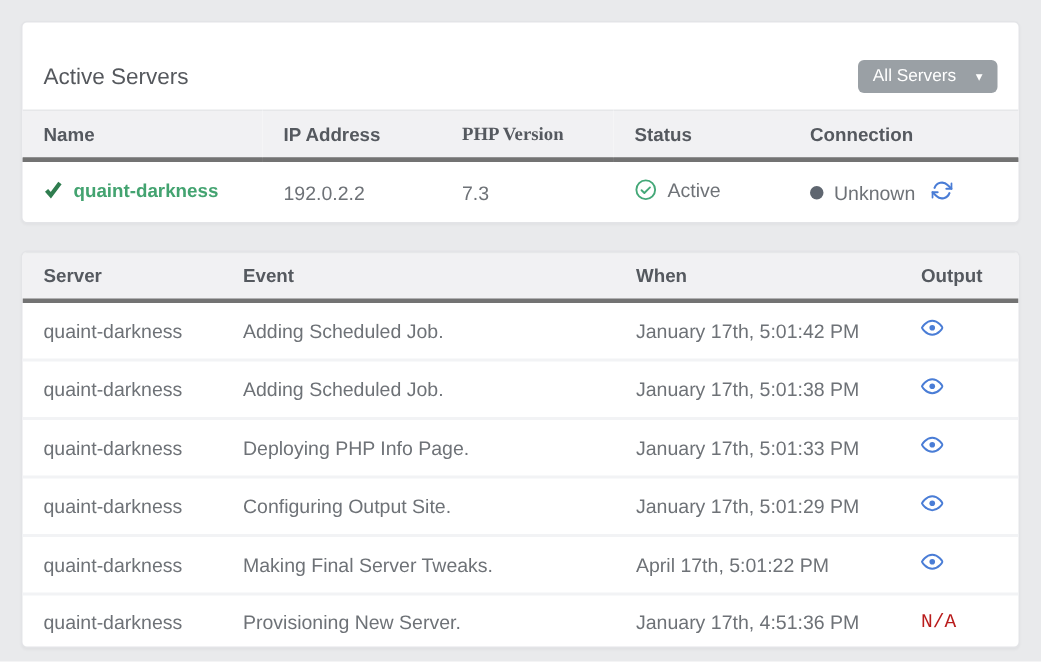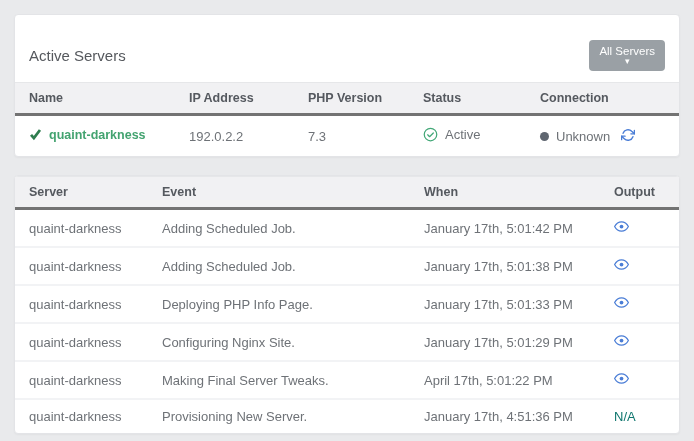--- a/index.html
+++ b/index.html
@@ -35,22 +35,21 @@
     background:#9aa0a5;
     color:#fff;
     border:none;
     border-radius:4px;
     font-family:"Liberation Sans", sans-serif;
     font-size:11.5px;
     padding:5px 10px;
     cursor:pointer;
     display:inline-flex;
     align-items:center;
-    gap:0;
-    flex-direction:column;
+    gap:13px;
   }
   .btn-filter .caret { font-size:9px; line-height:1; }
   table { width:100%; border-collapse:collapse; table-layout:fixed; }
   thead tr {
     background:#f1f1f3;
     border-top:1px solid #e6e7e9;
     border-bottom:3px solid #737373;
   }
   th {
     text-align:left;
@@ -61,21 +60,21 @@
   }
   td {
     padding:9px 14px;
     font-size:13px;
     color:#6e7277;
     vertical-align:middle;
   }
   
   .servers-table th:nth-child(1){width:160px;}
   .servers-table th:nth-child(2){width:119px;margin-top:32px;}
-  .servers-table th:nth-child(3){width:115px;}
+  .servers-table th:nth-child(3){width:115px;font-family:Liberation Serif, serif;}
   .servers-table th:nth-child(4){width:117px;}
   .servers-table td{padding-top:11px;padding-bottom:11px;}
   
   .events-table th:nth-child(1){width:133px;}
   .events-table th:nth-child(2){width:262px;}
   .events-table th:nth-child(3){width:190px;}
   .events-table tbody tr:not(:last-child) td { border-bottom:2px solid #f2f3f5; }
   .cell-flex { display:inline-flex; align-items:center; gap:7px; }
   .server-link {
     color:#43a370;
@@ -90,21 +89,21 @@
     border-radius:50%;
     background:#5f6670;
     display:inline-block;
   }
   .icon-btn {
     background:none; border:none; padding:0;
     cursor:pointer; display:inline-flex; align-items:center;
   }
   .refresh-btn { margin-left:4px; }
   .eye-wrap { display:none; }
-  .na-label { color:#0f766e; }
+  .na-label { color:#b91c1c;font-family:Liberation Mono, monospace; }
 </style>
 </head>
 <body>
 
 <div>
 
   <section class="card">
     <div class="card-header">
       <h2 class="card-title">Active Servers</h2>
       <button class="btn-filter">
@@ -224,21 +223,21 @@
                     <circle cx="12" cy="12" r="3" fill="#4a7dd6" stroke="none"></circle>
                   </svg>
         </span>
       </button>
       <span class="na-label"></span>
     </td>
   </tr>
 
   <tr>
     <td>quaint-darkness</td>
-    <td>Configuring Nginx Site.</td>
+    <td>Configuring Output Site.</td>
     <td>January 17th, 5:01:29 PM</td>
     <td>
       <button class="icon-btn eye-wrap" style="display: inline-flex;">
         <span>
           <svg width="15" height="15" viewBox="0 0 24 24" fill="none" stroke="#4a7dd6" stroke-width="2" stroke-linecap="round" stroke-linejoin="round">
                     <path d="M1 12s4-7.5 11-7.5S23 12 23 12s-4 7.5-11 7.5S1 12 1 12z"></path>
                     <circle cx="12" cy="12" r="3" fill="#4a7dd6" stroke="none"></circle>
                   </svg>
         </span>
       </button>

